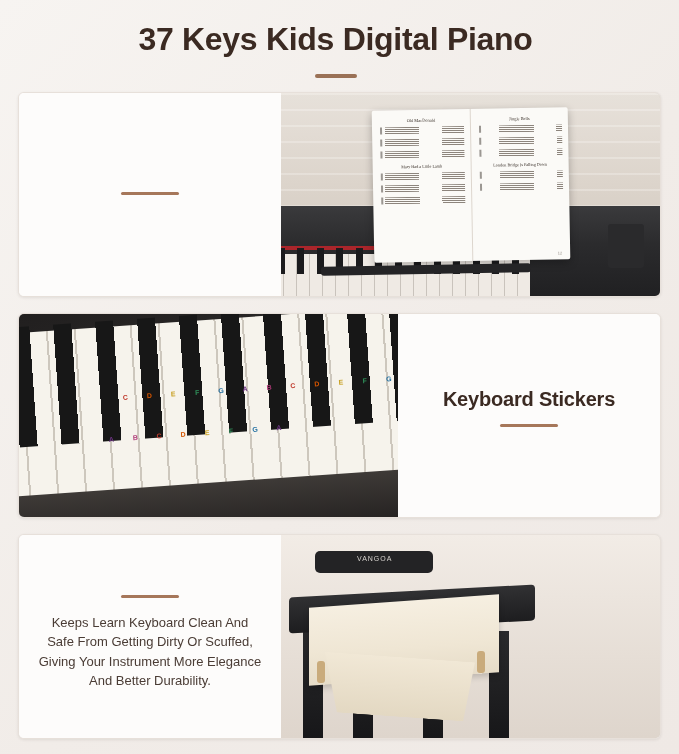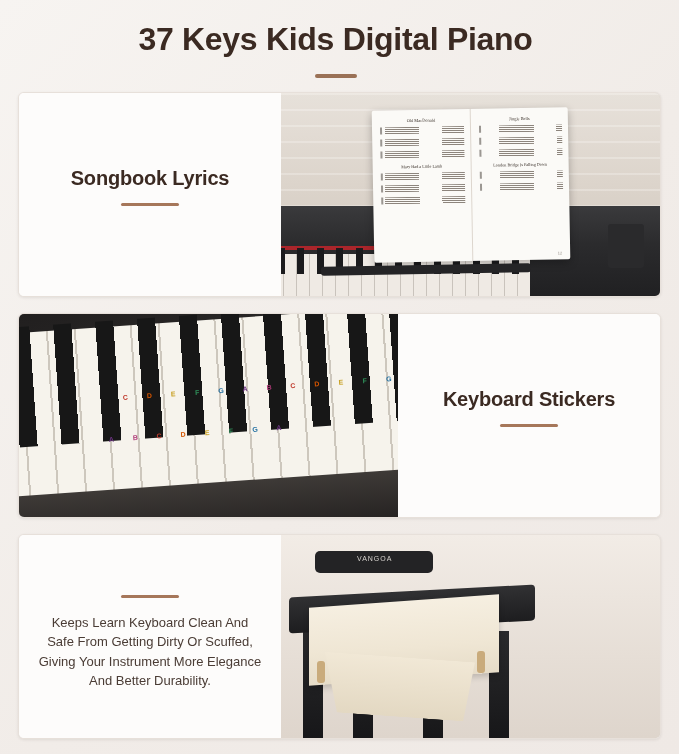--- a/index.html
+++ b/index.html
@@ -386,21 +386,20 @@
 
 <div class="page">
 
   <div class="header">
     <h1>37 Keys Kids Digital Piano</h1>
     <div class="header-rule"></div>
   </div>
 
   <div class="panel first">
     <div class="panel-text">
-      <h2>Songbook Lyrics</h2>
       <div class="panel-rule"></div>
     </div>
     <div class="panel-media">
       <div class="scene-songbook">
         <div class="wall-lines"></div>
         <div class="piano-top-edge"></div>
         <div class="piano-body"></div>
         <div class="piano-red-strip"></div>
         <div class="piano-keys"></div>
         <div class="piano-keys-black"></div>

